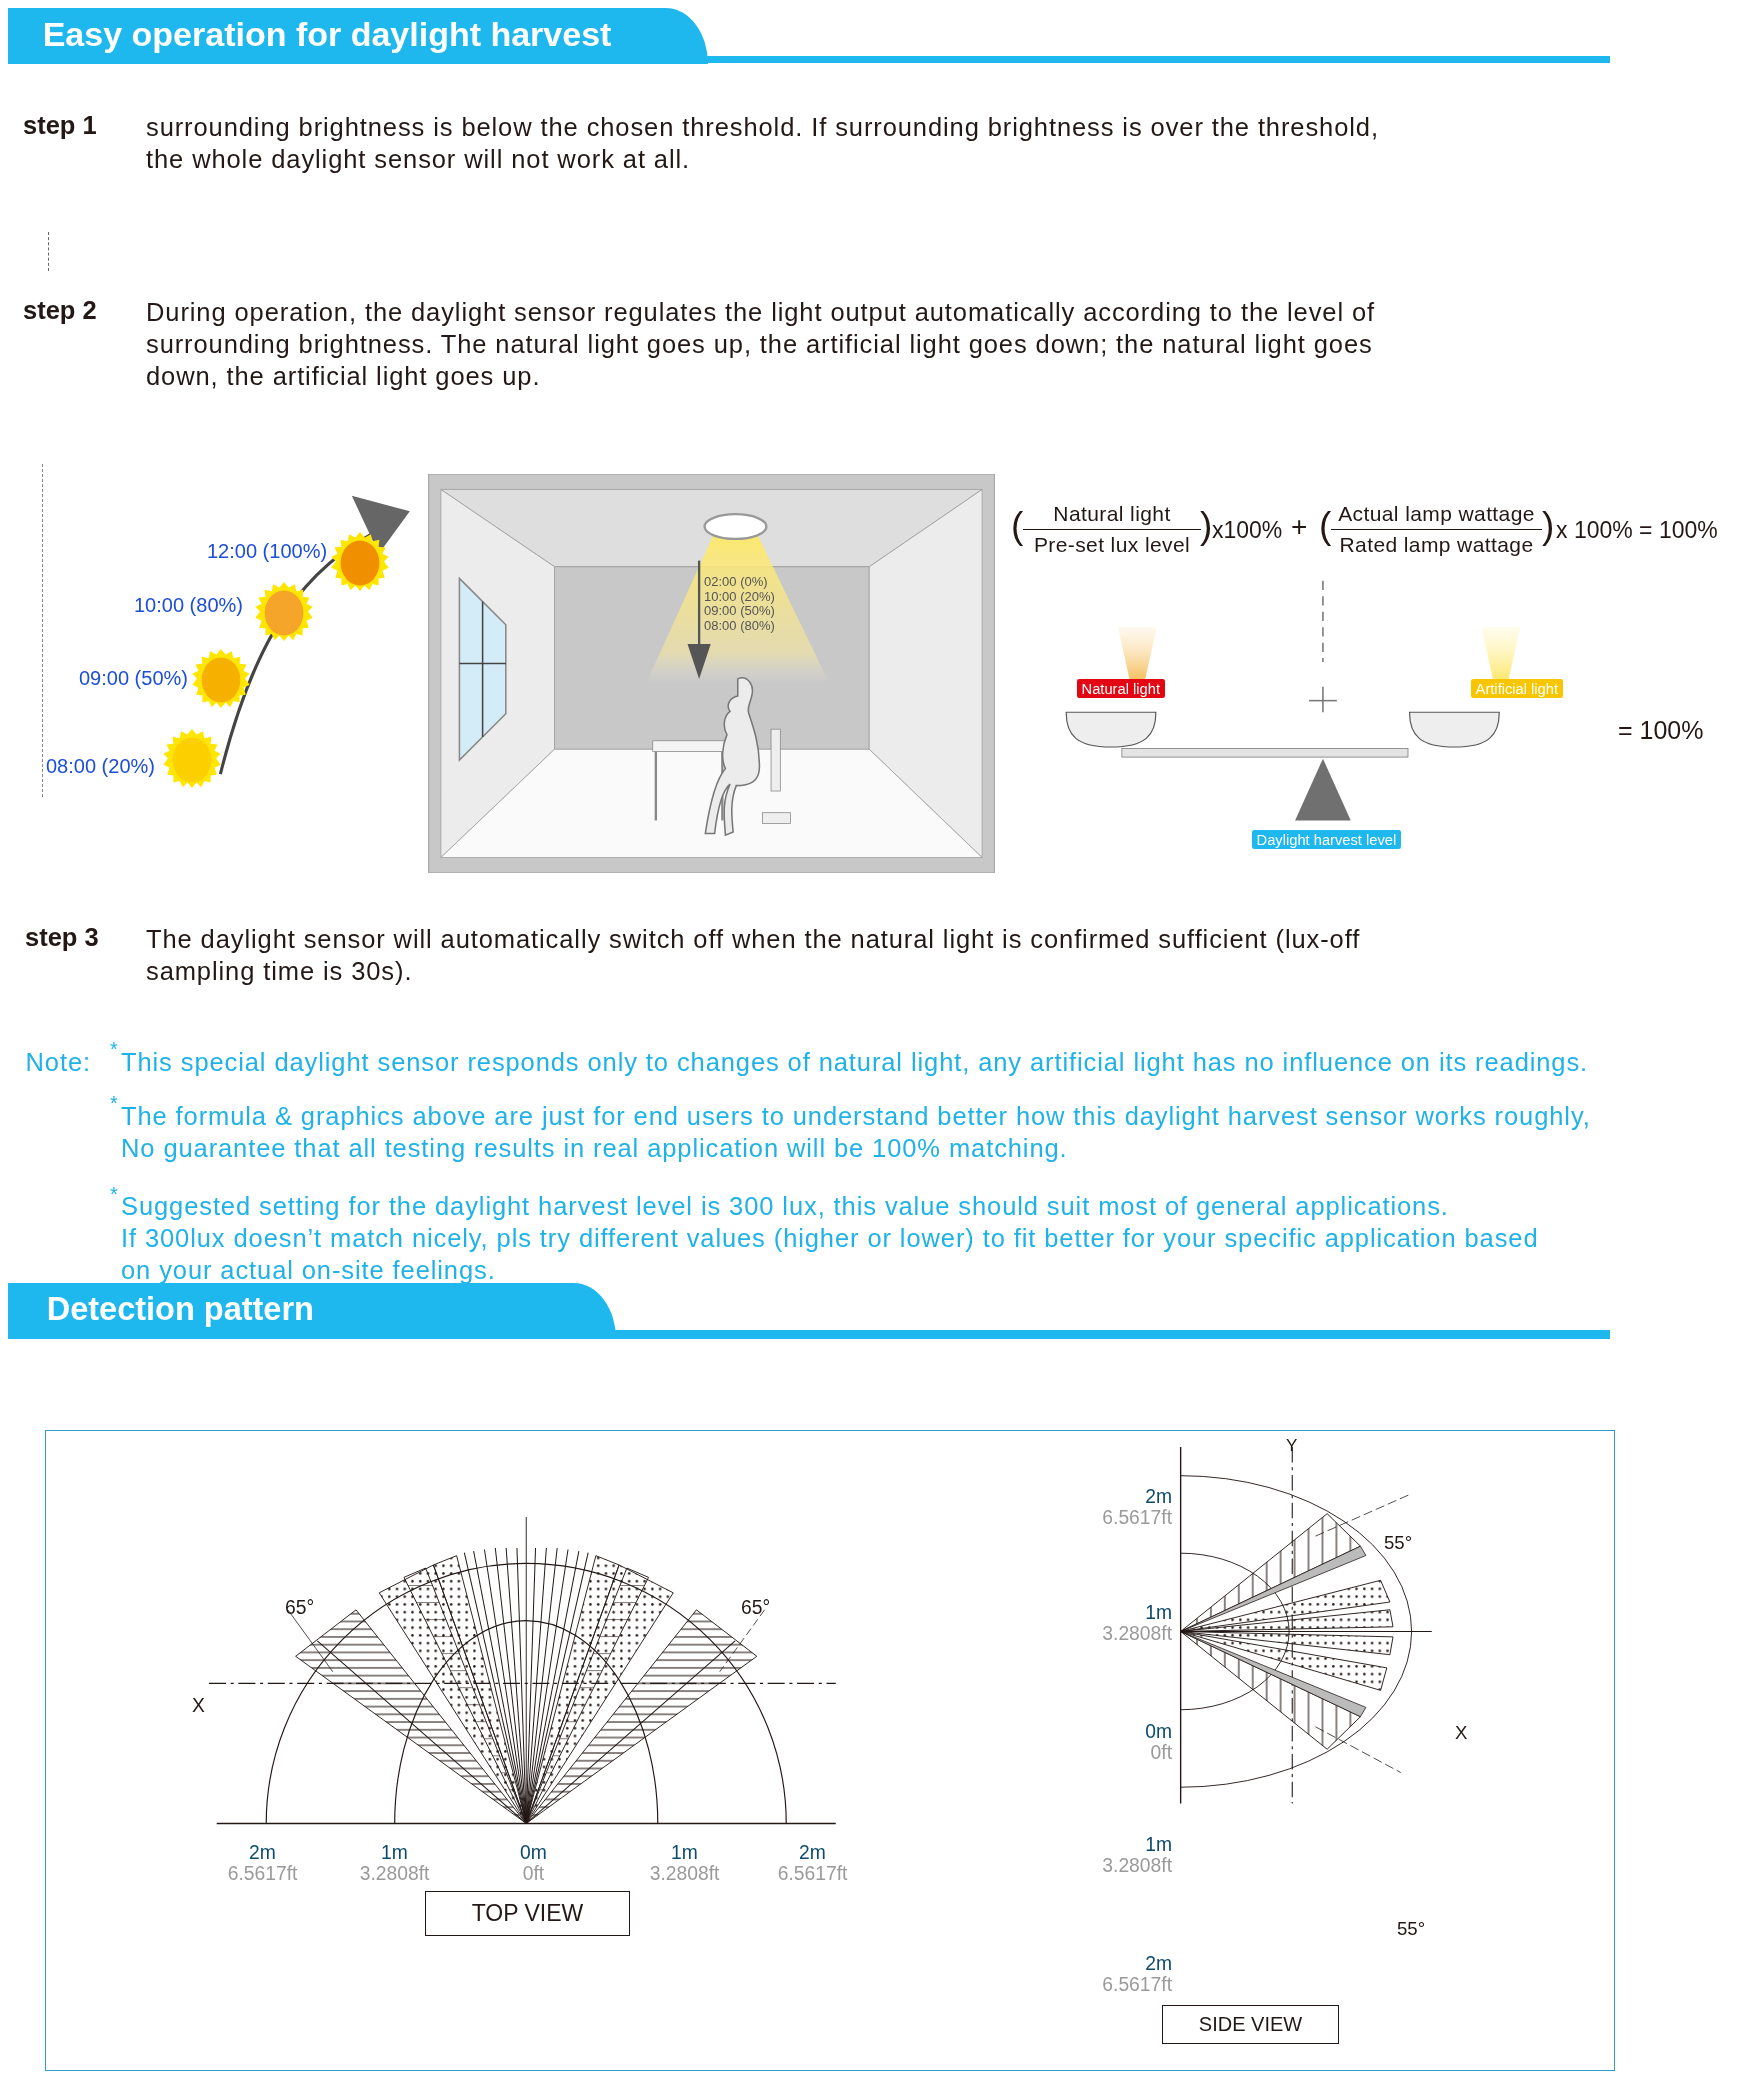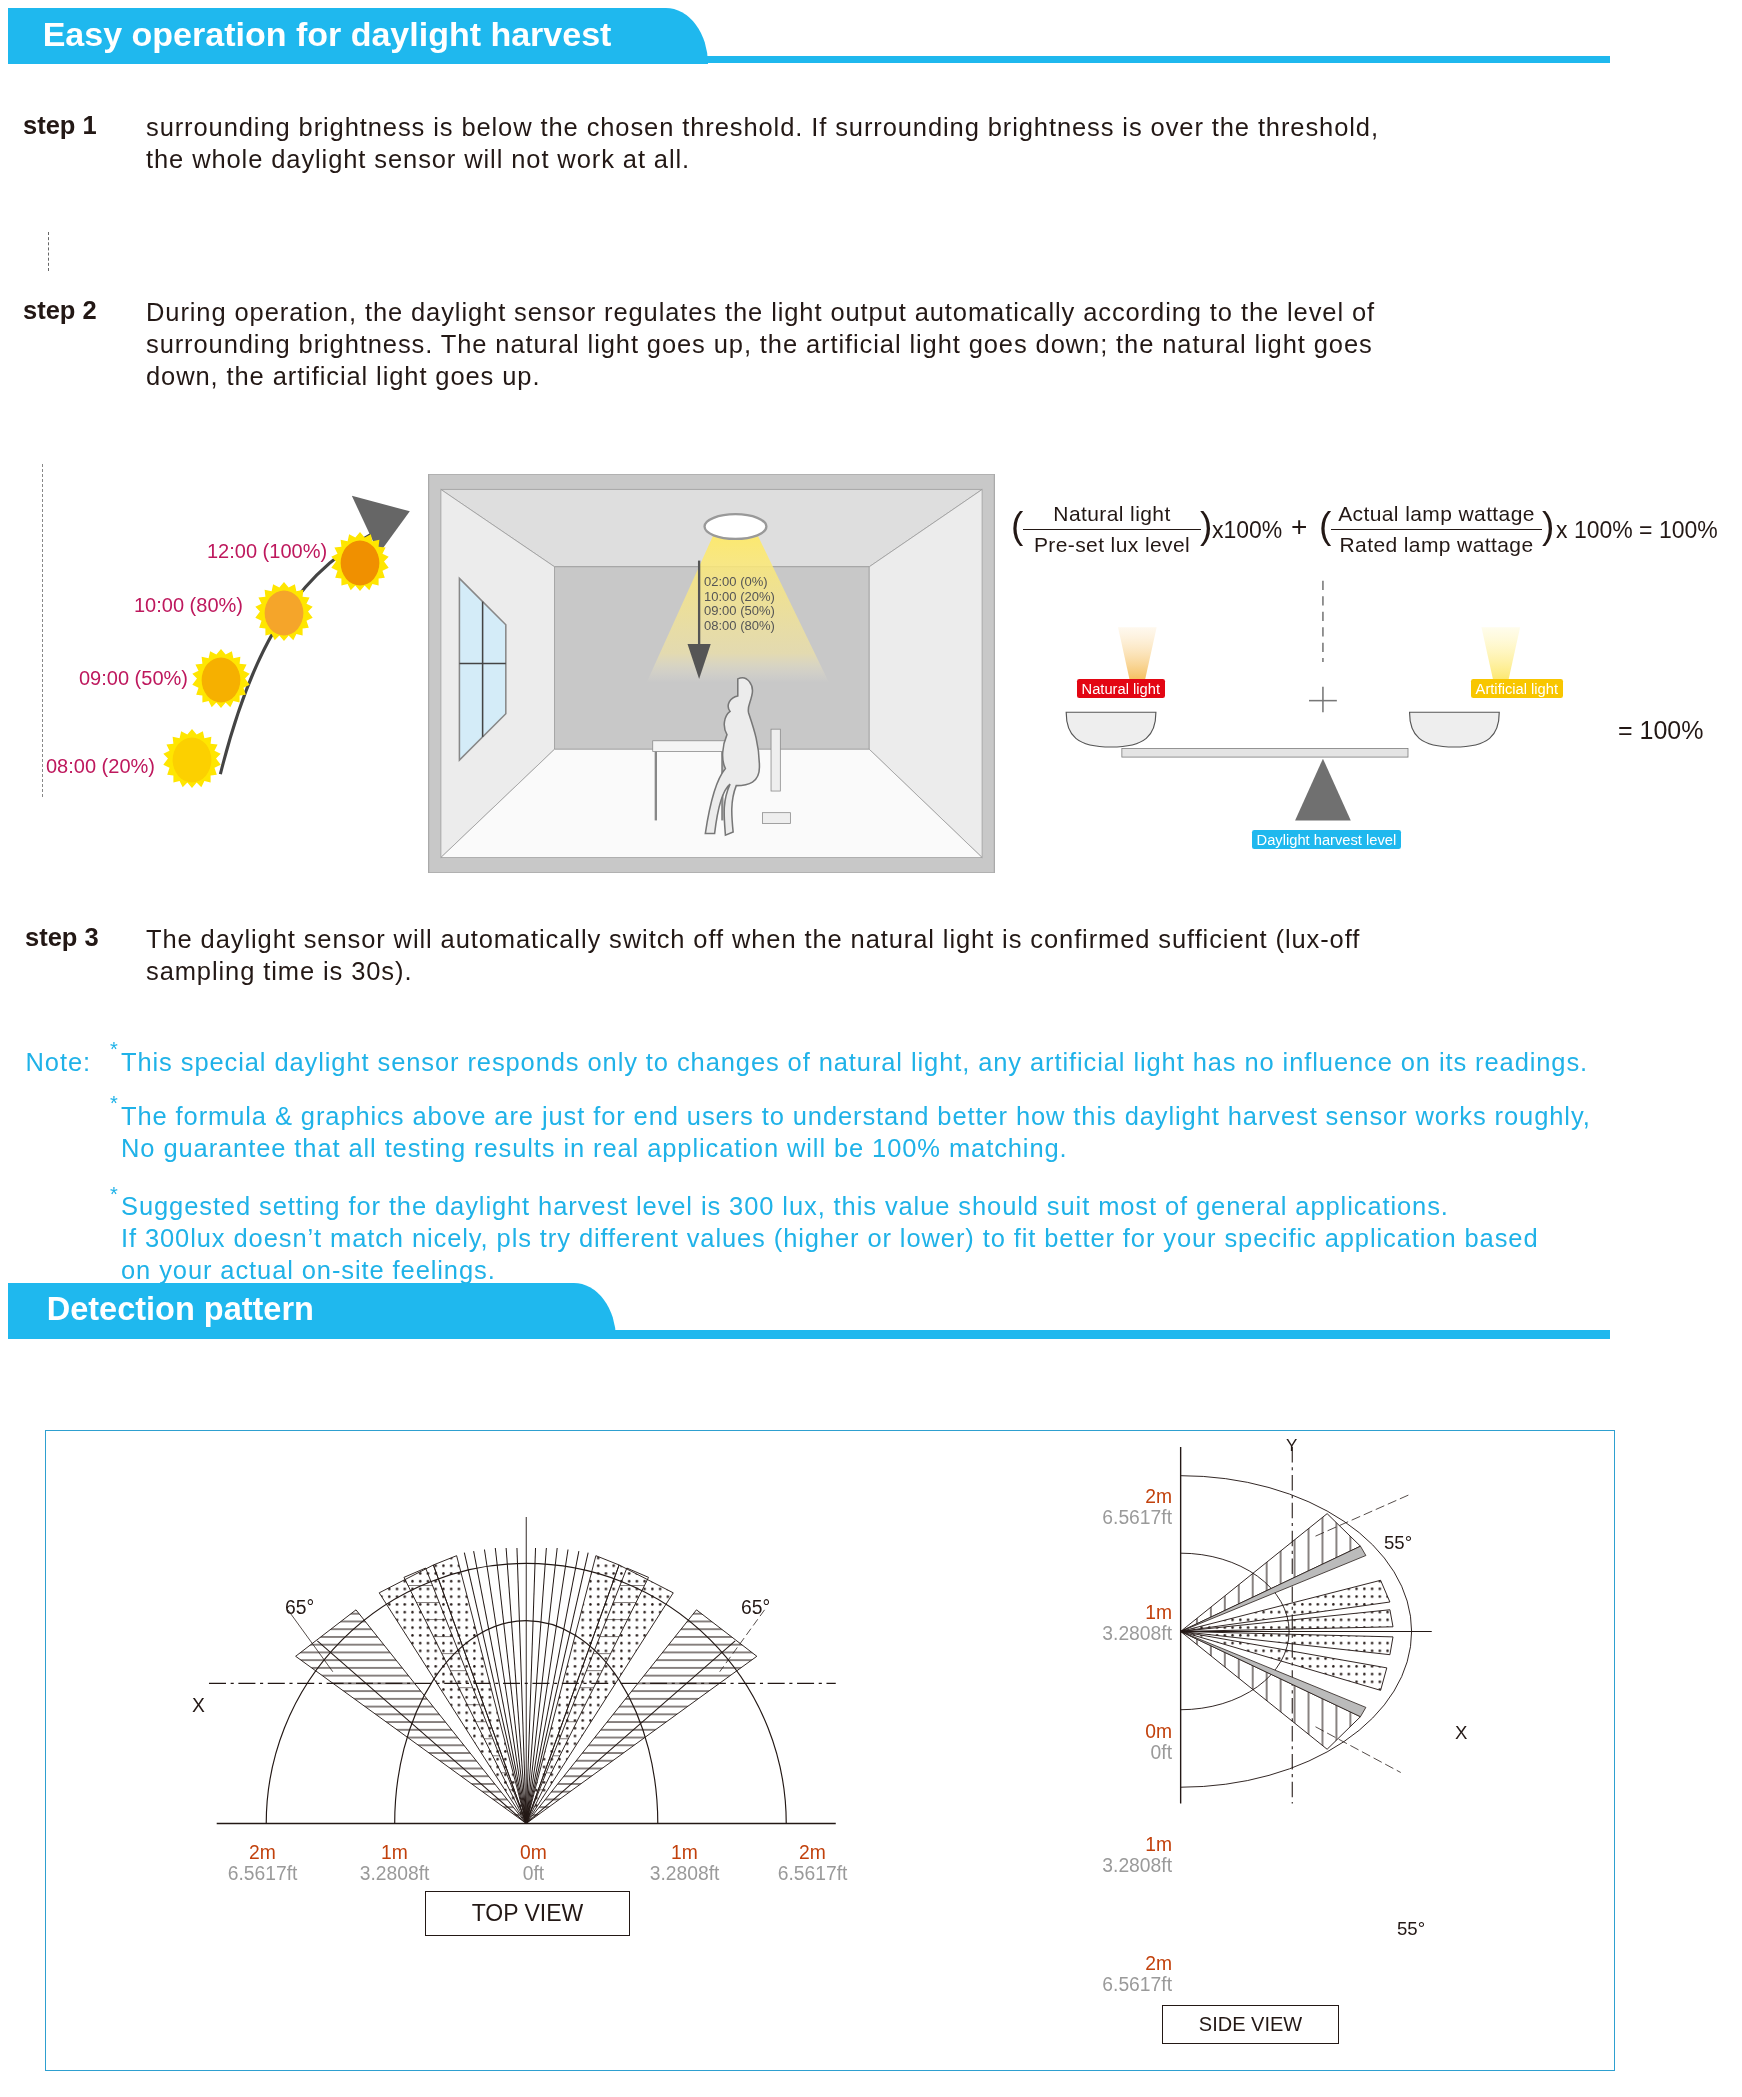--- a/index.html
+++ b/index.html
@@ -7,29 +7,29 @@
   .abs{position:absolute;}
   .sec-header{position:absolute;left:7.7px;width:1602px;}
   .sec-header .tab{position:absolute;left:0;top:0;background:#1fb8ee;border-top-right-radius:70px 93px;}
   .sec-header .strip{position:absolute;left:0;background:#1fb8ee;}
   .sec-header .title{position:absolute;left:35px;color:#fff;font-weight:bold;white-space:nowrap;}
   .step-label{position:absolute;left:23px;font-weight:bold;font-size:25.5px;}
   .step-text{position:absolute;left:146px;font-size:25.5px;line-height:32px;letter-spacing:0.9px;width:1362px;}
   .step-text div{white-space:nowrap;}
   .note{position:absolute;color:#1fb2e8;font-size:25.5px;line-height:32px;letter-spacing:0.9px;white-space:nowrap;}
   .star{position:absolute;font-size:20px;}
-  .lbl{position:absolute;white-space:nowrap;font-size:20px;color:#be185d;}
+  .lbl{position:absolute;white-space:nowrap;font-size:20px;color:#1d4ed8;}
   .frac{position:absolute;text-align:center;font-size:21px;letter-spacing:0.4px;color:#231815;}
   .frac .num,.frac .den{white-space:nowrap;}
   .frac .bar{border-top:1.5px solid #231815;margin:3.1px 0;}
   .paren{position:absolute;font-size:37px;font-weight:300;color:#231815;}
   .op{position:absolute;font-size:23px;white-space:nowrap;color:#231815;}
   .badge{position:absolute;color:#fff;font-size:14.7px;padding:1.5px 4.6px;border-radius:2.3px;white-space:nowrap;}
   .dimlbl{position:absolute;text-align:center;white-space:nowrap;font-size:19.3px;line-height:21px;}
-  .dimlbl .m{color:#c2410c;}
+  .dimlbl .m{color:#0c4a6e;}
   .dimlbl .ft{color:#9a9a9a;}
   .viewbox{position:absolute;border:1.5px solid #231815;text-align:center;font-size:23px;color:#231815;background:#fff;}
 </style>
 </head>
 <body>
 
 <div class="sec-header" style="top:7.7px;height:56px;">
   <div class="tab" style="width:700px;height:56px;"></div>
   <div class="strip" style="top:48px;width:1602px;height:7.7px;"></div>
   <div class="title" style="top:7px;font-size:34px;">Easy operation for daylight harvest</div>

